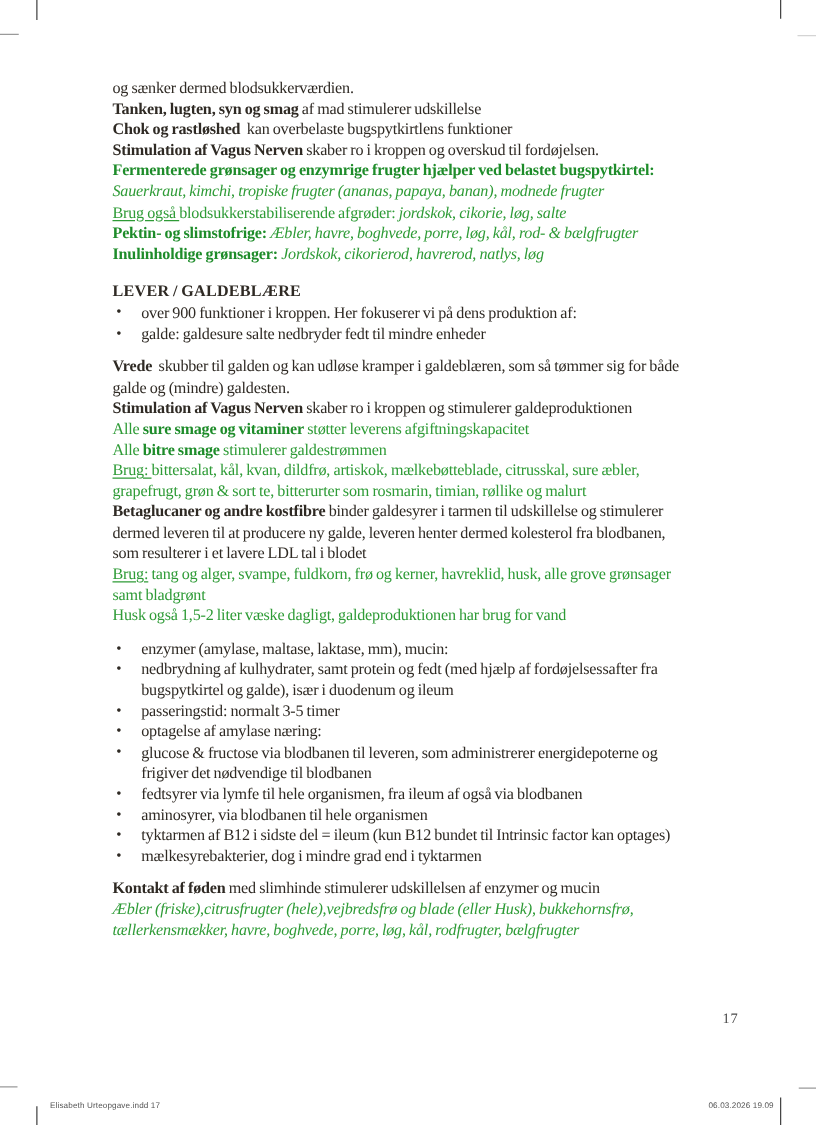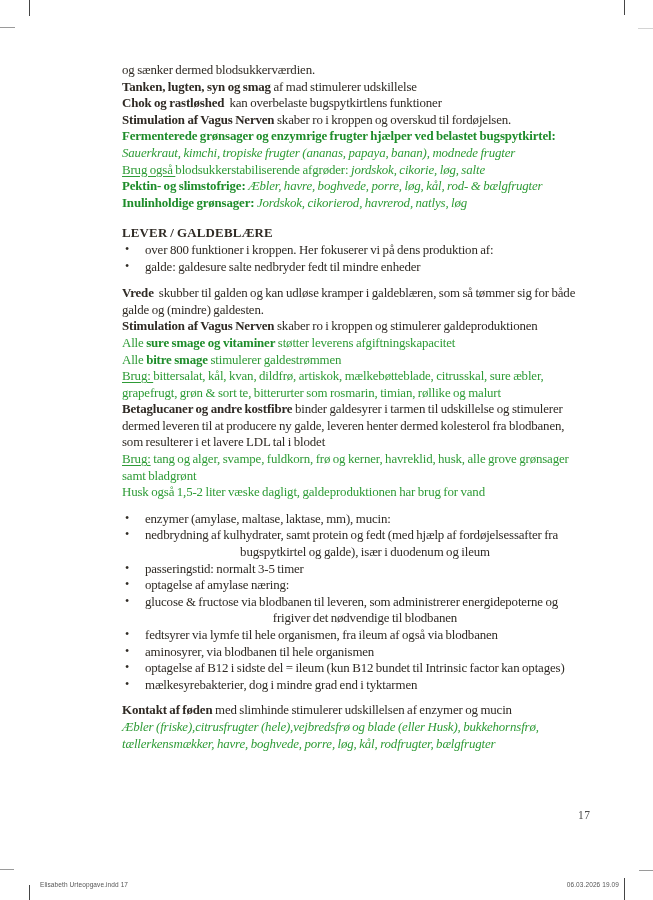--- a/index.html
+++ b/index.html
@@ -6,25 +6,25 @@
   body{
     width:653px;height:900px;position:relative;overflow:hidden;
     background:#ffffff;
     font-family:"Liberation Serif","DejaVu Serif",serif;
   }
   
   .content{
     position:absolute;left:90px;top:62px;width:495px;
     font-size:12.9px;line-height:16.6px;color:var(--ink,#2f2a24);
   }
-  .ln{white-space:pre;letter-spacing:-0.15px;word-spacing:-0.5px;margin-left:32px;}
+  .ln{white-space:pre;letter-spacing:-0.15px;word-spacing:-0.5px;}
   .heading{font-weight:700;letter-spacing:0.2px;}
   .bullet{padding-left:23px;position:relative;}
   .marker{position:absolute;left:3px;top:-1px;font-size:12px;}
-  .cont{padding-left:23px;text-align:center;}
+  .cont{padding-left:23px;}
   .s-n{}
   .s-b{font-weight:700;}
   .s-g{color:var(--green,#2e9b36);}
   .s-gb{color:var(--green-dark,#1e8c2a);font-weight:700;}
   .s-gi{color:var(--green,#2e9b36);font-style:italic;text-align:center;}
   .s-gu{color:var(--green,#2e9b36);text-decoration:underline;text-underline-offset:2px;}
   
   .pagenum{
     position:absolute;left:578px;top:809px;
     font-size:11.5px;color:#4b4b4b;letter-spacing:0.6px;
@@ -65,21 +65,21 @@
     <div class="ln line"><span class="s-b">Tanken, lugten, syn og smag</span><span class="s-n"> af mad stimulerer udskillelse</span></div>
     <div class="ln line"><span class="s-b">Chok og rastløshed</span><span class="s-n">  kan overbelaste bugspytkirtlens funktioner</span></div>
     <div class="ln line"><span class="s-b">Stimulation af Vagus Nerven</span><span class="s-n"> skaber ro i kroppen og overskud til fordøjelsen.</span></div>
     <div class="ln line"><span class="s-gb">Fermenterede grønsager og enzymrige frugter hjælper ved belastet bugspytkirtel:</span></div>
     <div class="ln line"><span class="s-gi">Sauerkraut, kimchi, tropiske frugter (ananas, papaya, banan), modnede frugter</span></div>
     <div class="ln line"><span class="s-gu">Brug også </span><span class="s-g">blodsukkerstabiliserende afgrøder: </span><span class="s-gi">jordskok, cikorie, løg, salte</span></div>
     <div class="ln line"><span class="s-gb">Pektin- og slimstofrige: </span><span class="s-gi">Æbler, havre, boghvede, porre, løg, kål, rod- &amp; bælgfrugter</span></div>
     <div class="ln line"><span class="s-gb">Inulinholdige grønsager: </span><span class="s-gi">Jordskok, cikorierod, havrerod, natlys, løg</span></div>
     <div style="height: 14px;"></div>
     <div class="ln heading"><span class="s-b">LEVER / GALDEBLÆRE</span></div>
-    <div class="ln bullet"><span class="marker">•</span><span class="s-n">over 800 funktioner i kroppen. Her fokuserer vi på dens produktion af:</span></div>
+    <div class="ln bullet"><span class="marker">•</span><span class="s-n">over 900 funktioner i kroppen. Her fokuserer vi på dens produktion af:</span></div>
     <div class="ln bullet"><span class="marker">•</span><span class="s-n">galde: galdesure salte nedbryder fedt til mindre enheder</span></div>
     <div style="height: 10px;"></div>
     <div class="ln line"><span class="s-b">Vrede</span><span class="s-n">  skubber til galden og kan udløse kramper i galdeblæren, som så tømmer sig for både</span></div>
     <div class="ln line"><span class="s-n">galde og (mindre) galdesten.</span></div>
     <div class="ln line"><span class="s-b">Stimulation af Vagus Nerven</span><span class="s-n"> skaber ro i kroppen og stimulerer galdeproduktionen</span></div>
     <div class="ln line"><span class="s-g">Alle </span><span class="s-gb">sure smage og vitaminer</span><span class="s-g"> støtter leverens afgiftningskapacitet</span></div>
     <div class="ln line"><span class="s-g">Alle </span><span class="s-gb">bitre smage</span><span class="s-g"> stimulerer galdestrømmen</span></div>
     <div class="ln line"><span class="s-gu">Brug: </span><span class="s-g">bittersalat, kål, kvan, dildfrø, artiskok, mælkebøtteblade, citrusskal, sure æbler,</span></div>
     <div class="ln line"><span class="s-g">grapefrugt, grøn &amp; sort te, bitterurter som rosmarin, timian, røllike og malurt</span></div>
     <div class="ln line"><span class="s-b">Betaglucaner og andre kostfibre</span><span class="s-n"> binder galdesyrer i tarmen til udskillelse og stimulerer</span></div>
@@ -91,21 +91,21 @@
     <div style="height: 10px;"></div>
     <div class="ln bullet"><span class="marker">•</span><span class="s-n">enzymer (amylase, maltase, laktase, mm), mucin:</span></div>
     <div class="ln bullet"><span class="marker">•</span><span class="s-n">nedbrydning af kulhydrater, samt protein og fedt (med hjælp af fordøjelsessafter fra</span></div>
     <div class="ln cont"><span class="s-n">bugspytkirtel og galde), især i duodenum og ileum</span></div>
     <div class="ln bullet"><span class="marker">•</span><span class="s-n">passeringstid: normalt 3-5 timer</span></div>
     <div class="ln bullet"><span class="marker">•</span><span class="s-n">optagelse af amylase næring:</span></div>
     <div class="ln bullet"><span class="marker">•</span><span class="s-n">glucose &amp; fructose via blodbanen til leveren, som administrerer energidepoterne og</span></div>
     <div class="ln cont"><span class="s-n">frigiver det nødvendige til blodbanen</span></div>
     <div class="ln bullet"><span class="marker">•</span><span class="s-n">fedtsyrer via lymfe til hele organismen, fra ileum af også via blodbanen</span></div>
     <div class="ln bullet"><span class="marker">•</span><span class="s-n">aminosyrer, via blodbanen til hele organismen</span></div>
-    <div class="ln bullet"><span class="marker">•</span><span class="s-n">optagelse af B12 i sidste del = ileum (kun B12 bundet til Intrinsic factor kan optages)</span></div>
+    <div class="ln bullet"><span class="marker">•</span><span class="s-n">tyktarmen af B12 i sidste del = ileum (kun B12 bundet til Intrinsic factor kan optages)</span></div>
     <div class="ln bullet"><span class="marker">•</span><span class="s-n">mælkesyrebakterier, dog i mindre grad end i tyktarmen</span></div>
     <div style="height: 9px;"></div>
     <div class="ln line"><span class="s-b">Kontakt af føden</span><span class="s-n"> med slimhinde stimulerer udskillelsen af enzymer og mucin</span></div>
     <div class="ln line"><span class="s-gi">Æbler (friske),citrusfrugter (hele),vejbredsfrø og blade (eller Husk), bukkehornsfrø,</span></div>
     <div class="ln line"><span class="s-gi">tællerkensmækker, havre, boghvede, porre, løg, kål, rodfrugter, bælgfrugter</span></div>
   </div>
 
 <div class="pagenum">17</div>
 
 <div class="foot foot-left">Elisabeth Urteopgave.indd   17</div>

